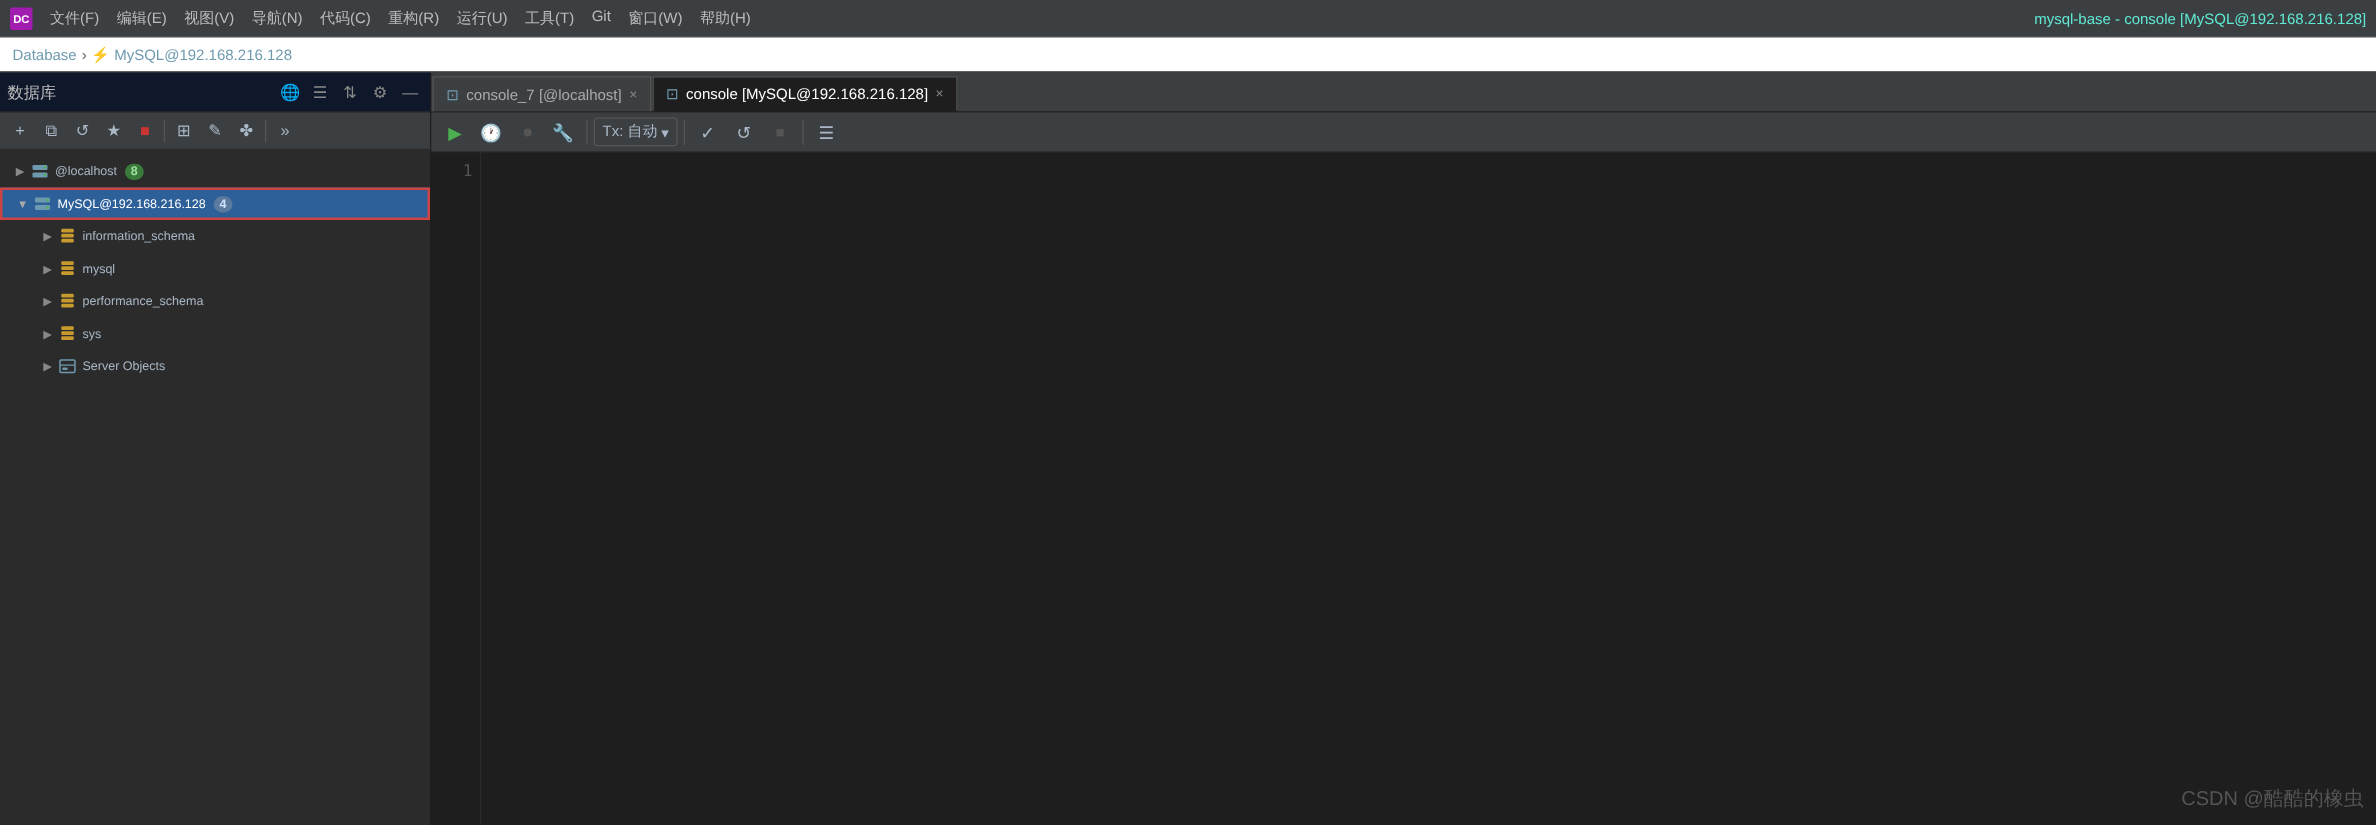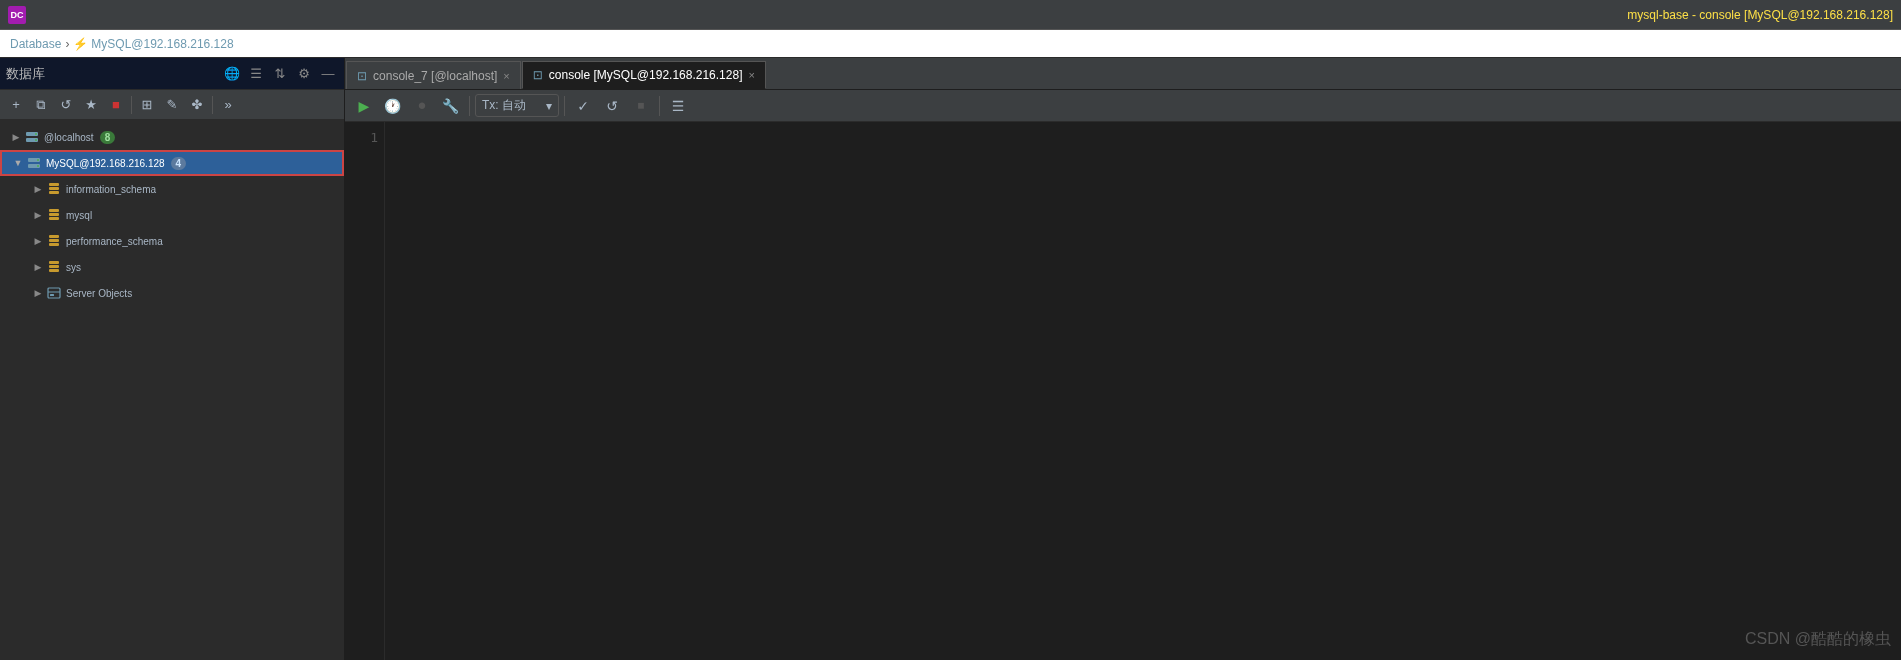--- a/index.html
+++ b/index.html
@@ -41,21 +41,21 @@
       gap: 2px;
       font-size: 12px;
       color: #bbbbbb;
     }
     .title-bar-menu span {
       padding: 2px 6px;
       cursor: pointer;
     }
     .title-bar-title {
       margin-left: auto;
-      color: #fde047;
+      color: #5eead4;
       font-size: 12px;
     }
 
     
     .breadcrumb-bar {
       background: #ffffff;
       height: 28px;
       display: flex;
       align-items: center;
       padding: 0 10px;
@@ -285,21 +285,21 @@
     .tx-dropdown {
       background: #3c3f41;
       border: 1px solid #555;
       color: #a9b7c6;
       font-size: 12px;
       padding: 2px 6px;
       border-radius: 3px;
       cursor: pointer;
       display: flex;
       align-items: center;
-      gap: 20px;
+      gap: 3px;
     }
 
     
     .editor-area {
       flex: 1;
       background: #1e1e1e;
       position: relative;
       display: flex;
     }
     .line-numbers {
@@ -340,20 +340,33 @@
     .tree-area::-webkit-scrollbar-thumb {
       background: #555;
       border-radius: 3px;
     }
   </style>
 </head>
 <body>
 
 <div class="title-bar">
   <div class="title-bar-logo">DC</div>
+  <div class="title-bar-menu">
+    <span>文件(F)</span>
+    <span>编辑(E)</span>
+    <span>视图(V)</span>
+    <span>导航(N)</span>
+    <span>代码(C)</span>
+    <span>重构(R)</span>
+    <span>运行(U)</span>
+    <span>工具(T)</span>
+    <span>Git</span>
+    <span>窗口(W)</span>
+    <span>帮助(H)</span>
+  </div>
   <div class="title-bar-title">mysql-base - console [MySQL@192.168.216.128]</div>
 </div>
 
 <div class="breadcrumb-bar">
   <span class="breadcrumb-item">Database</span>
   <span class="breadcrumb-sep">›</span>
   <span class="breadcrumb-item active">
     <span style="color:#888;margin-right:3px;">⚡</span><span>MySQL@192.168.216.128</span>
   </span>
 </div>

